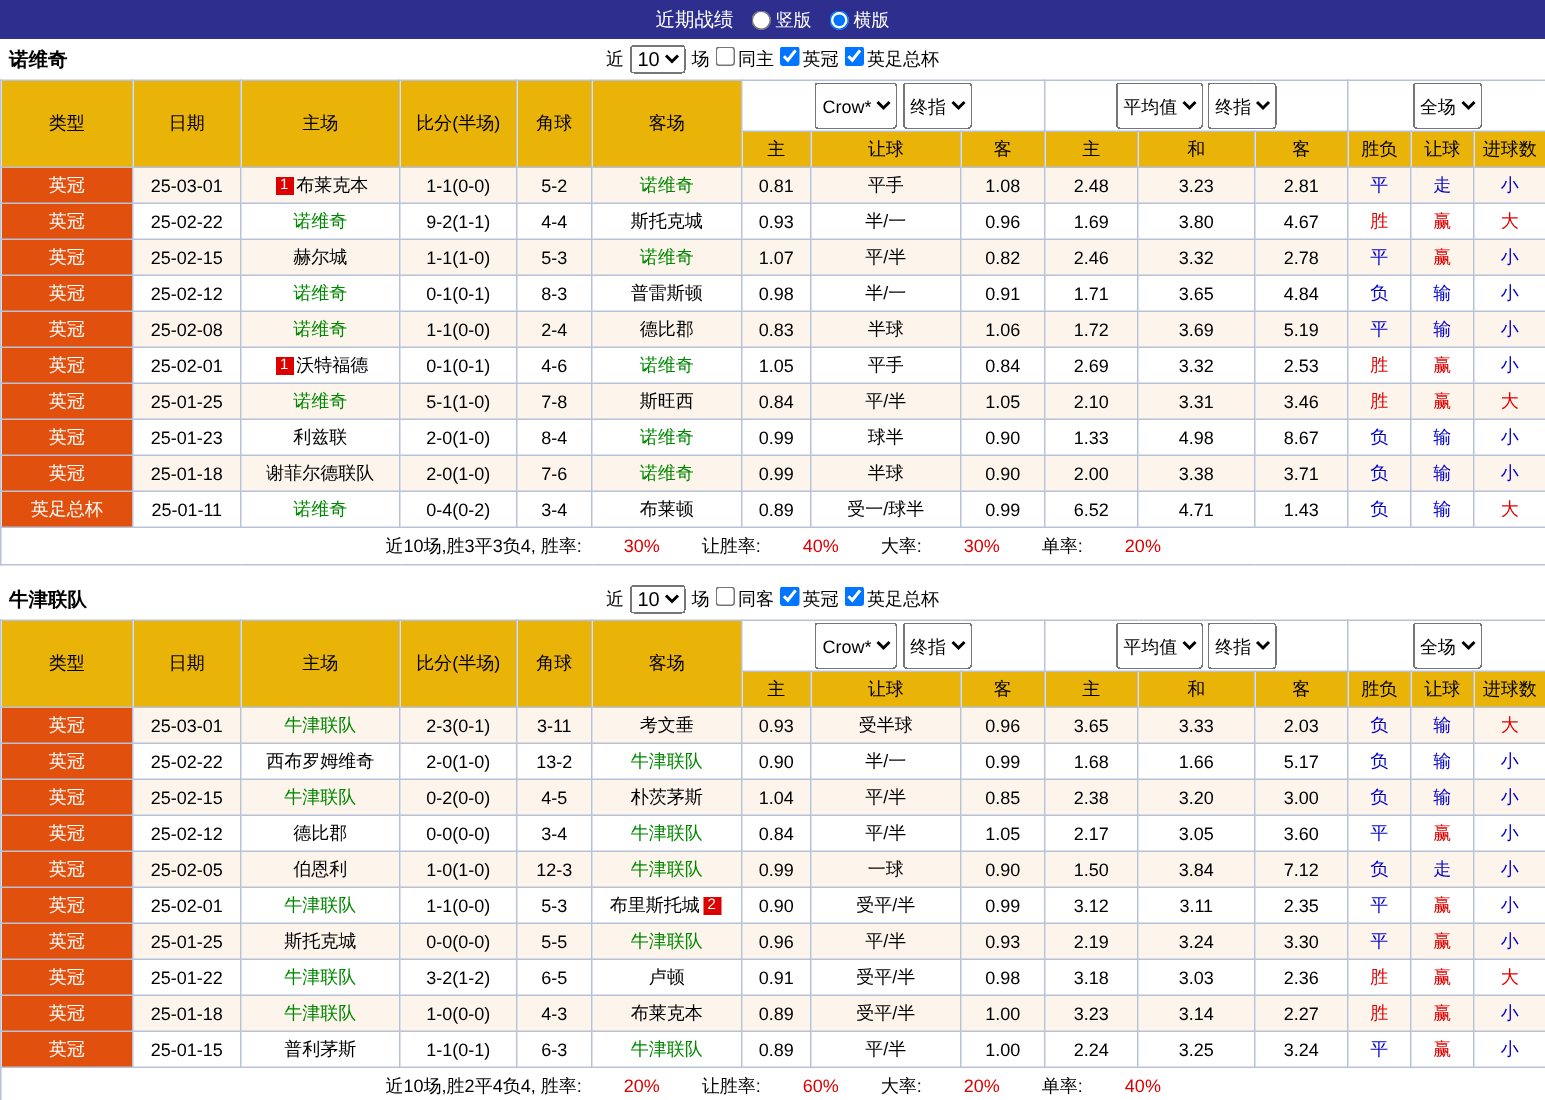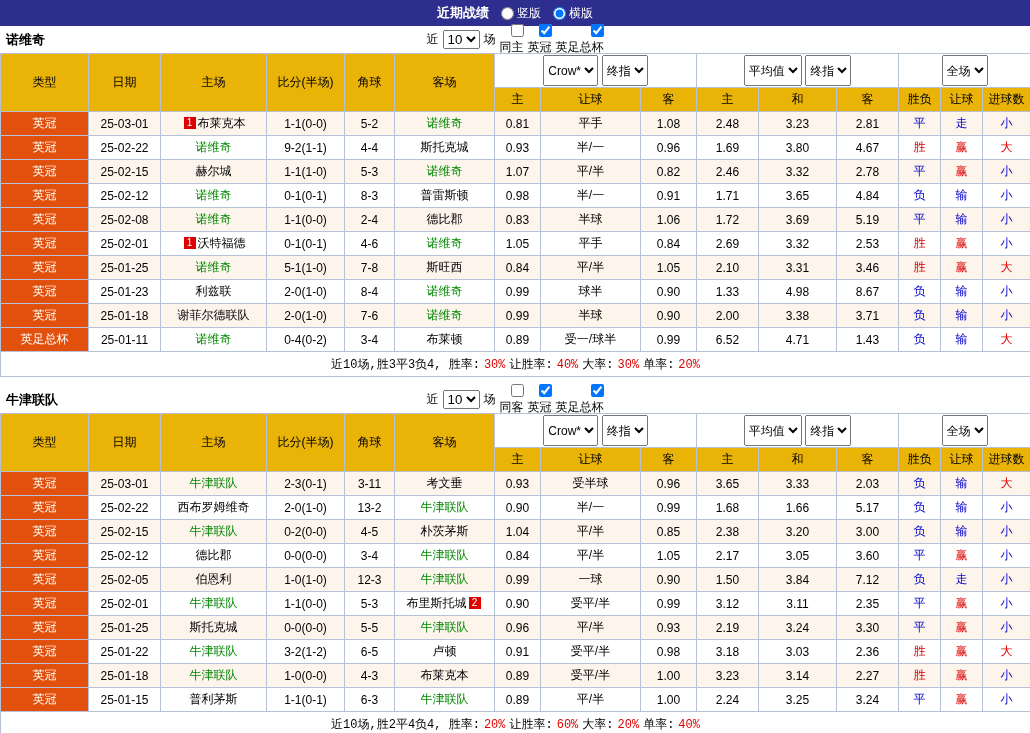--- a/index.html
+++ b/index.html
@@ -13,35 +13,35 @@
   }
   .topbar {
     background:var(--c-bar, #2e2e8f);
     color:#fff;
     height:26px;
     display:flex;
     align-items:center;
     justify-content:center;
     gap:12px;
   }
-  .topbar-title { font-weight:bold; font-size:13px;text-align:center; }
+  .topbar-title { font-weight:normal; font-size:13px;text-align:center; }
   .radio-lbl { display:inline-flex; align-items:center; gap:3px; cursor:pointer; color:#fff; }
   .radio-lbl input { margin:0; }
 
   .section { margin-bottom:9px; }
   .filterbar {
     position:relative;
     height:27px;
     display:flex;
     align-items:center;
     justify-content:center;
   }
   .filterbar .team-name { position:absolute; left:6px; font-weight:bold; font-size:13px; }
   .filters { display:inline-flex; align-items:center; gap:4px; }
-  .filters label { display:inline-flex; align-items:flex-end; gap:2px; cursor:pointer;flex-direction:column; }
+  .filters label { display:inline-flex; align-items:flex-start; gap:2px; cursor:pointer; }
   .filters input[type=checkbox] { margin:0; }
 
   table { border-collapse:collapse; table-layout:fixed; width:1030px; }
   th, td {
     border:1px solid #b7c1d8;
     text-align:center;
     padding:1px 1px;
     height:24px;
     font-weight:normal;
     font-size:12px;
@@ -65,21 +65,21 @@
     color:#fff;
     width:12px;
     height:12px;
     line-height:12px;
     font-size:10px;
     margin:0 2px;
     text-align:center;
     vertical-align:1px;
   }
   td.summary { background:#fff; height:25px; }
-  td.summary span { margin:0 2px;font-family:Liberation Mono, monospace; }
+  td.summary span { margin:0 14px; }
 </style>
 </head>
 <body>
 
 <div class="page">
   <div class="topbar">
     <span class="topbar-title">近期战绩</span>
     <label class="radio-lbl">
       <input type="radio" name="layout" id="radio-vertical" style="">
       <span>竖版</span>

